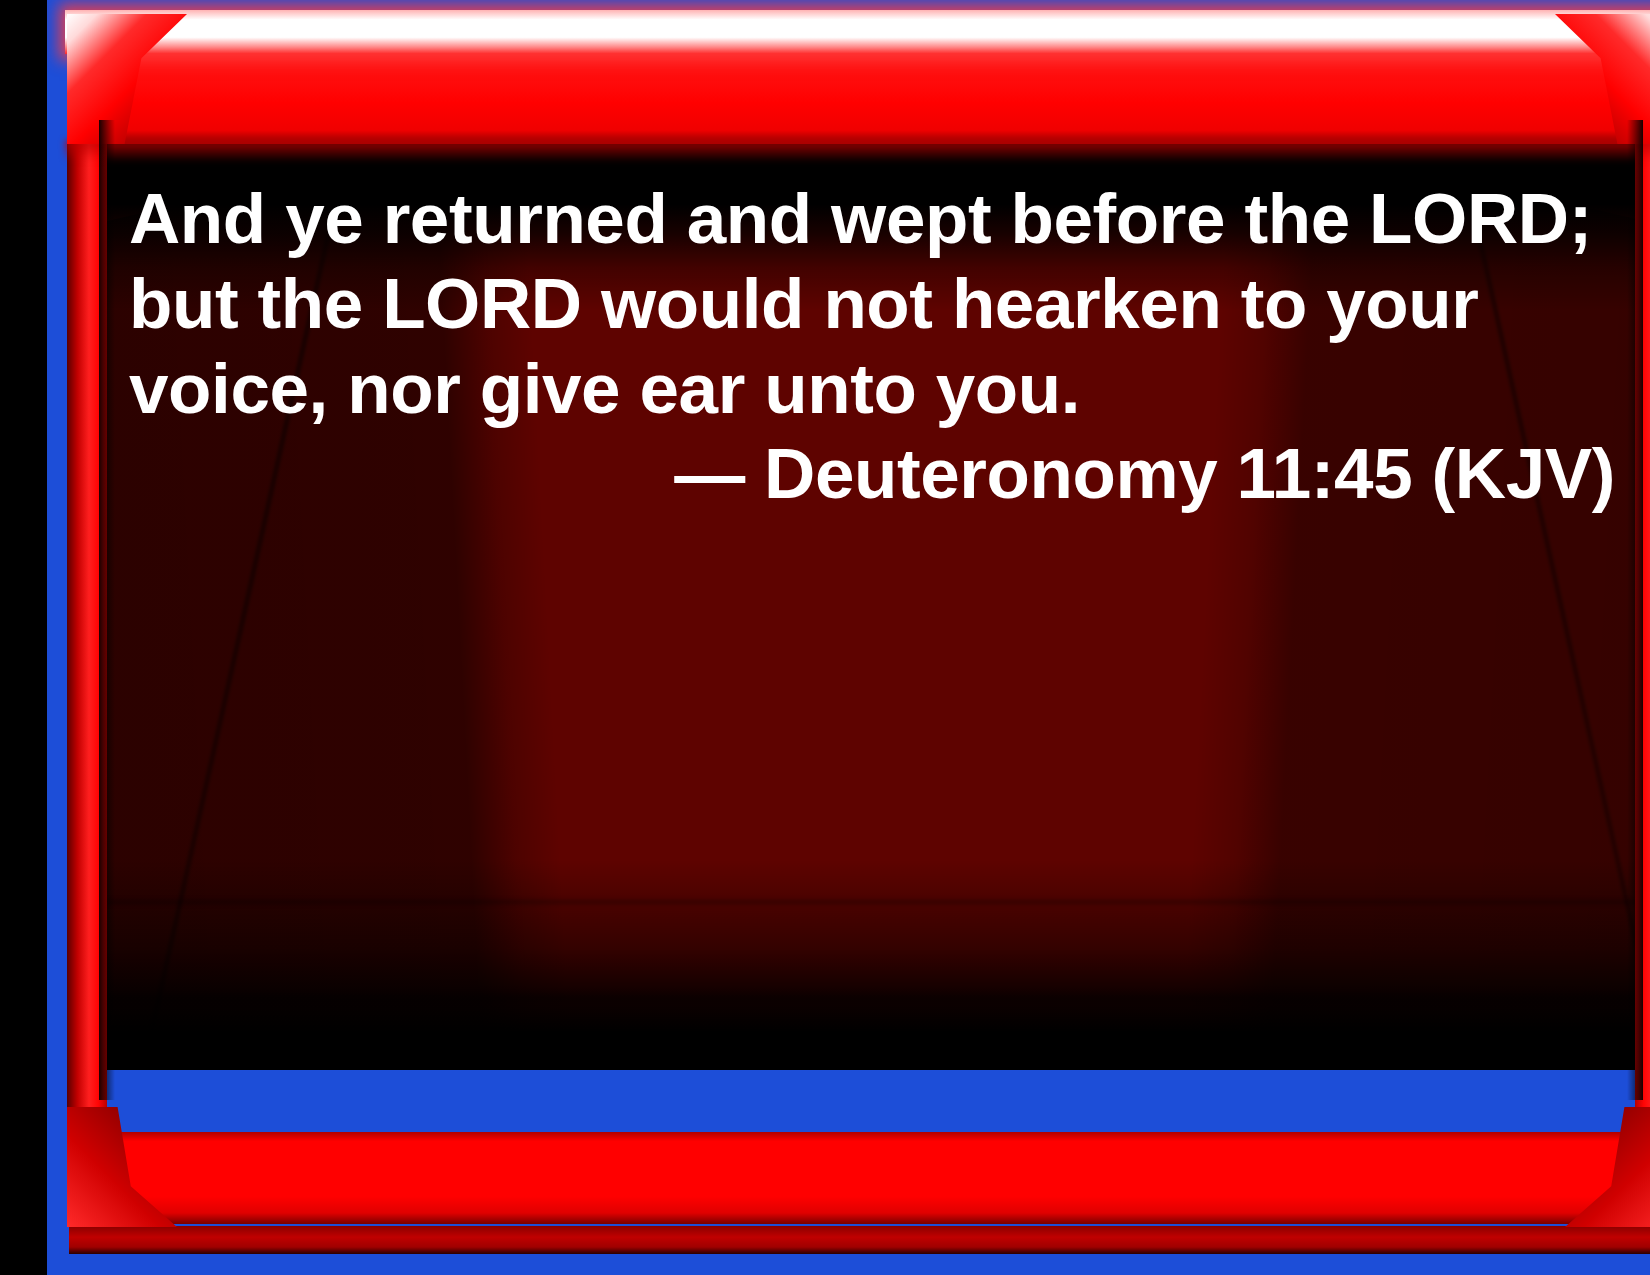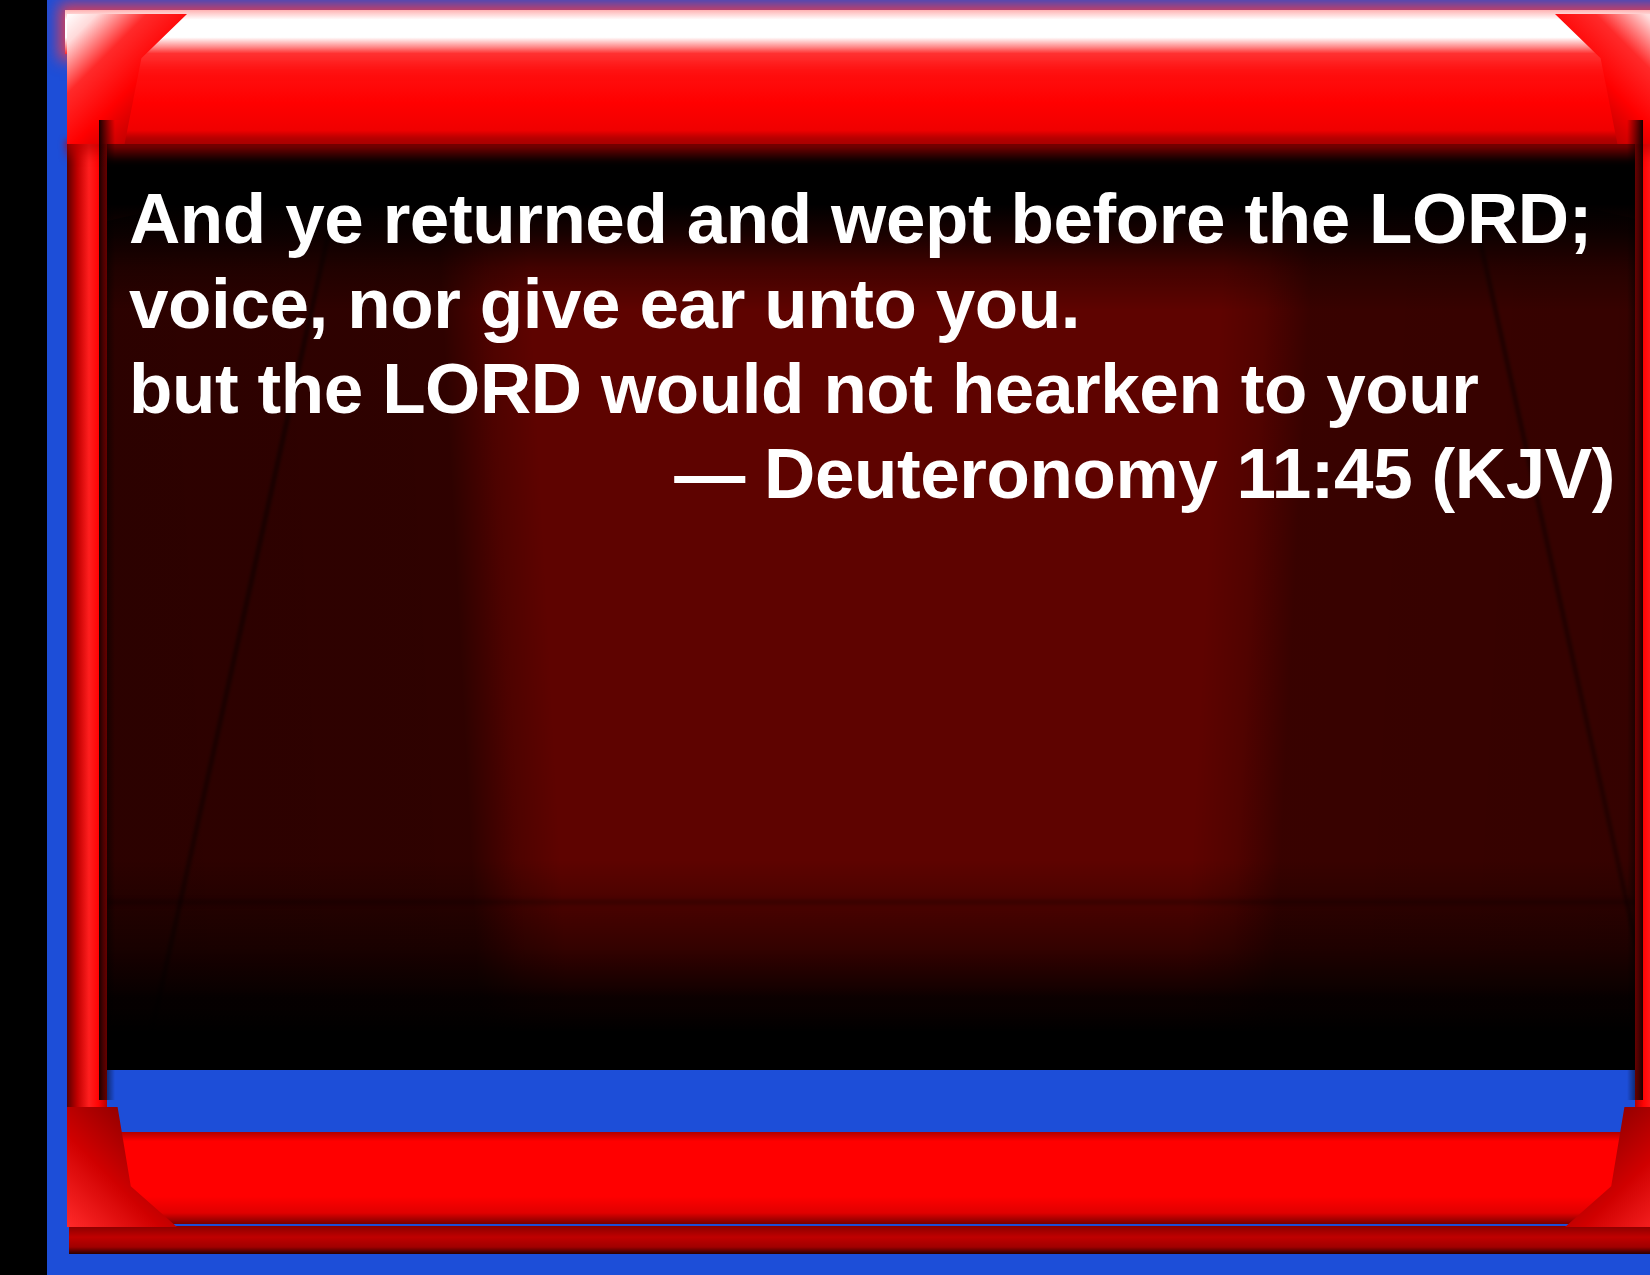--- a/index.html
+++ b/index.html
@@ -251,18 +251,18 @@
   <div class="corner-tl"></div>
   <div class="corner-tr"></div>
   <div class="corner-bl"></div>
   <div class="corner-br"></div>
 
   <div class="notch-left"></div>
   <div class="notch-right"></div>
 
   <div class="verse-block">
     <div class="verse-line">And ye returned and wept before the LORD;</div>
+    <div class="verse-line">but the LORD would not hearken to your</div>
     <div class="verse-line">voice, nor give ear unto you.</div>
-    <div class="verse-line">but the LORD would not hearken to your</div>
     <div class="attribution">— Deuteronomy 11:45 (KJV)</div>
   </div>
 
 </div>
 
 </body></html>

